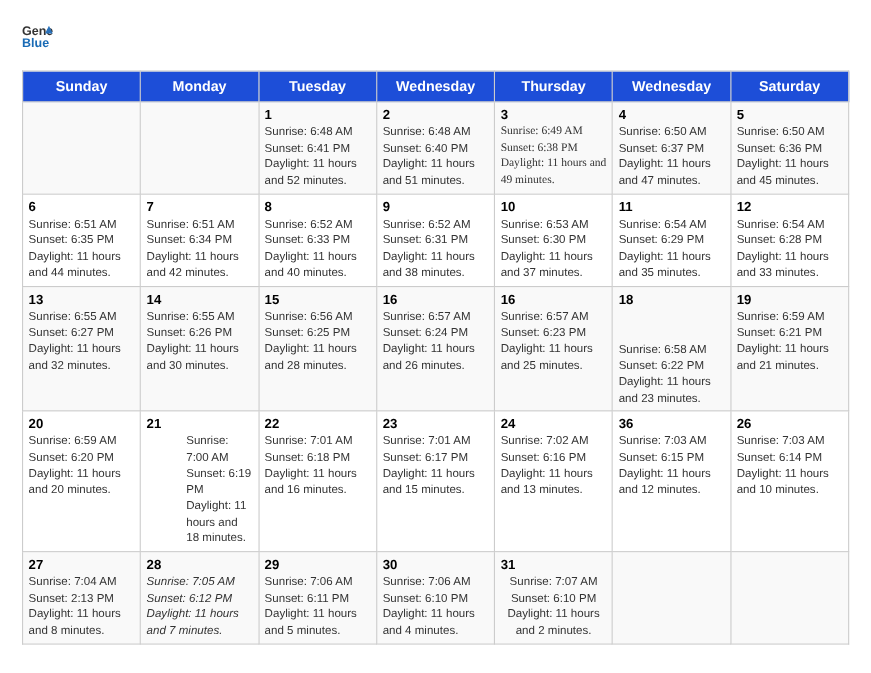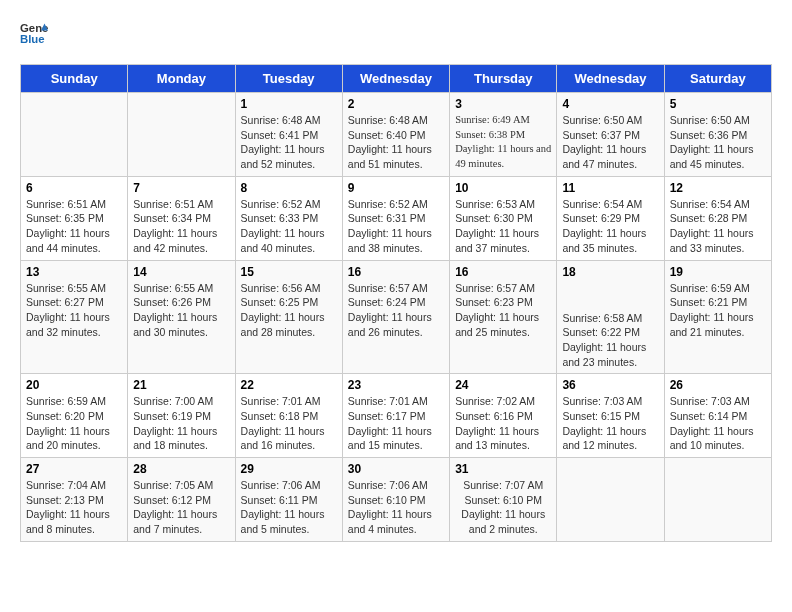--- a/index.html
+++ b/index.html
@@ -234,21 +234,21 @@
       </tr>
       <tr>
         <td>
           <div class="day-num">20</div>
           <div class="day-info" style="white-space: pre-line;">Sunrise: 6:59 AM
 Sunset: 6:20 PM
 Daylight: 11 hours and 20 minutes.</div>
         </td>
         <td>
           <div class="day-num">21</div>
-          <div class="day-info" style="white-space: pre-line;">Sunrise: 7:00 AM
+          <div class="day-info" style="white-space: pre-line; margin-left: 36px;">Sunrise: 7:00 AM
 Sunset: 6:19 PM
 Daylight: 11 hours and 18 minutes.</div>
         </td>
         <td>
           <div class="day-num">22</div>
           <div class="day-info" style="white-space: pre-line;">Sunrise: 7:01 AM
 Sunset: 6:18 PM
 Daylight: 11 hours and 16 minutes.</div>
         </td>
         <td>
@@ -278,21 +278,21 @@
       </tr>
       <tr>
         <td>
           <div class="day-num">27</div>
           <div class="day-info" style="white-space: pre-line;">Sunrise: 7:04 AM
 Sunset: 2:13 PM
 Daylight: 11 hours and 8 minutes.</div>
         </td>
         <td>
           <div class="day-num">28</div>
-          <div class="day-info" style="white-space: pre-line;">Sunrise: 7:05 AM
+          <div class="day-info" style="white-space: pre-line; font-style: italic;">Sunrise: 7:05 AM
 Sunset: 6:12 PM
 Daylight: 11 hours and 7 minutes.</div>
         </td>
         <td>
           <div class="day-num">29</div>
           <div class="day-info" style="white-space: pre-line;">Sunrise: 7:06 AM
 Sunset: 6:11 PM
 Daylight: 11 hours and 5 minutes.</div>
         </td>
         <td>

